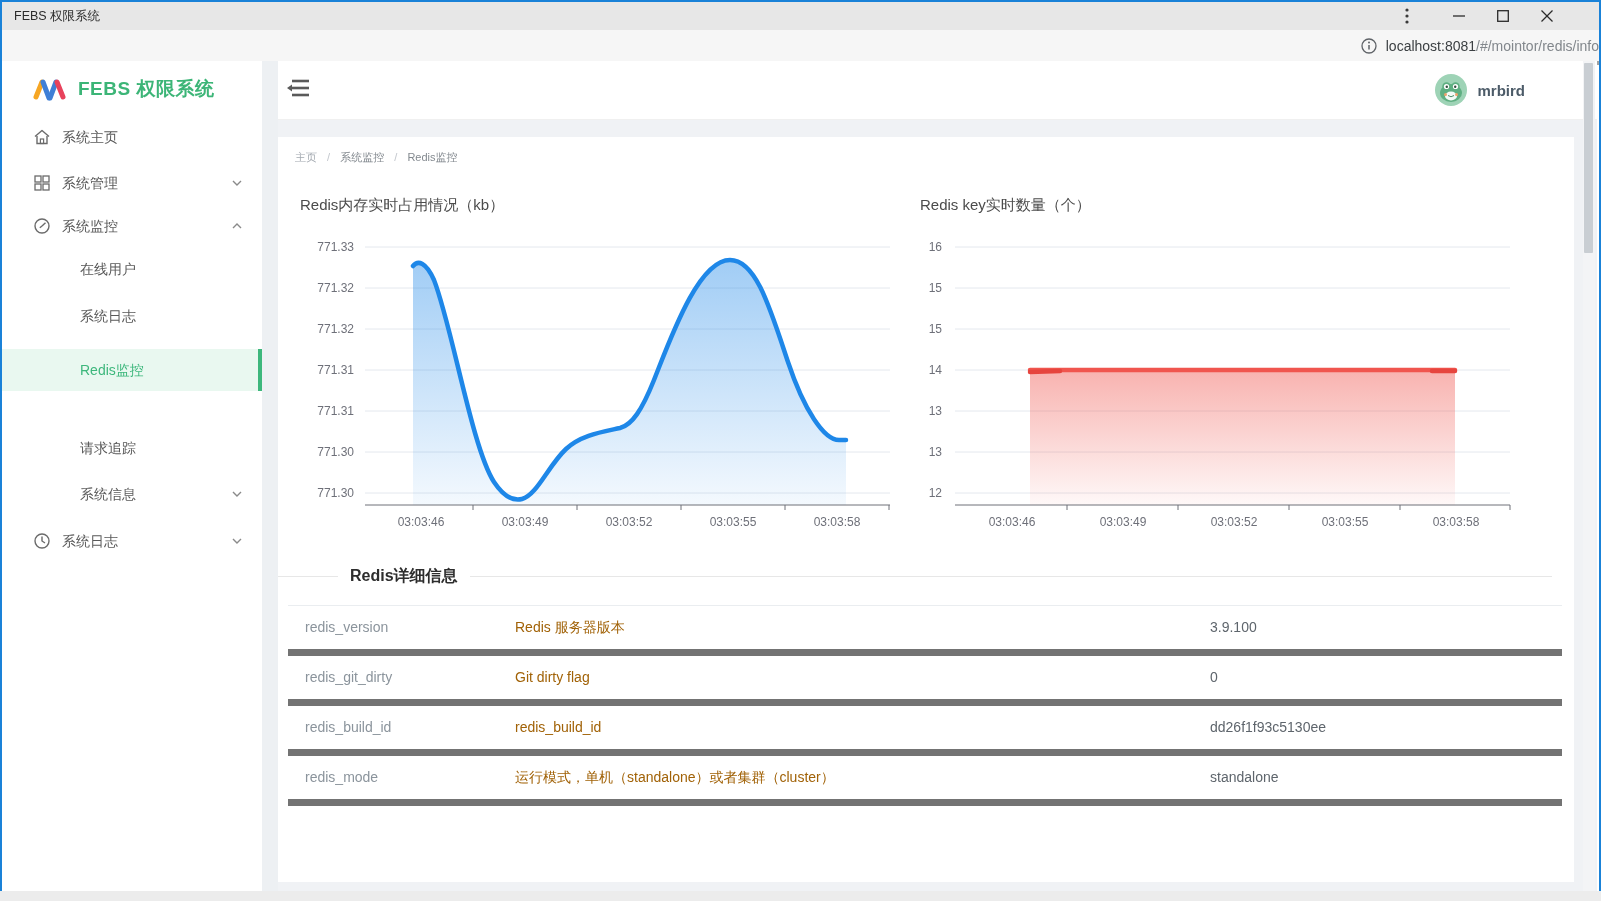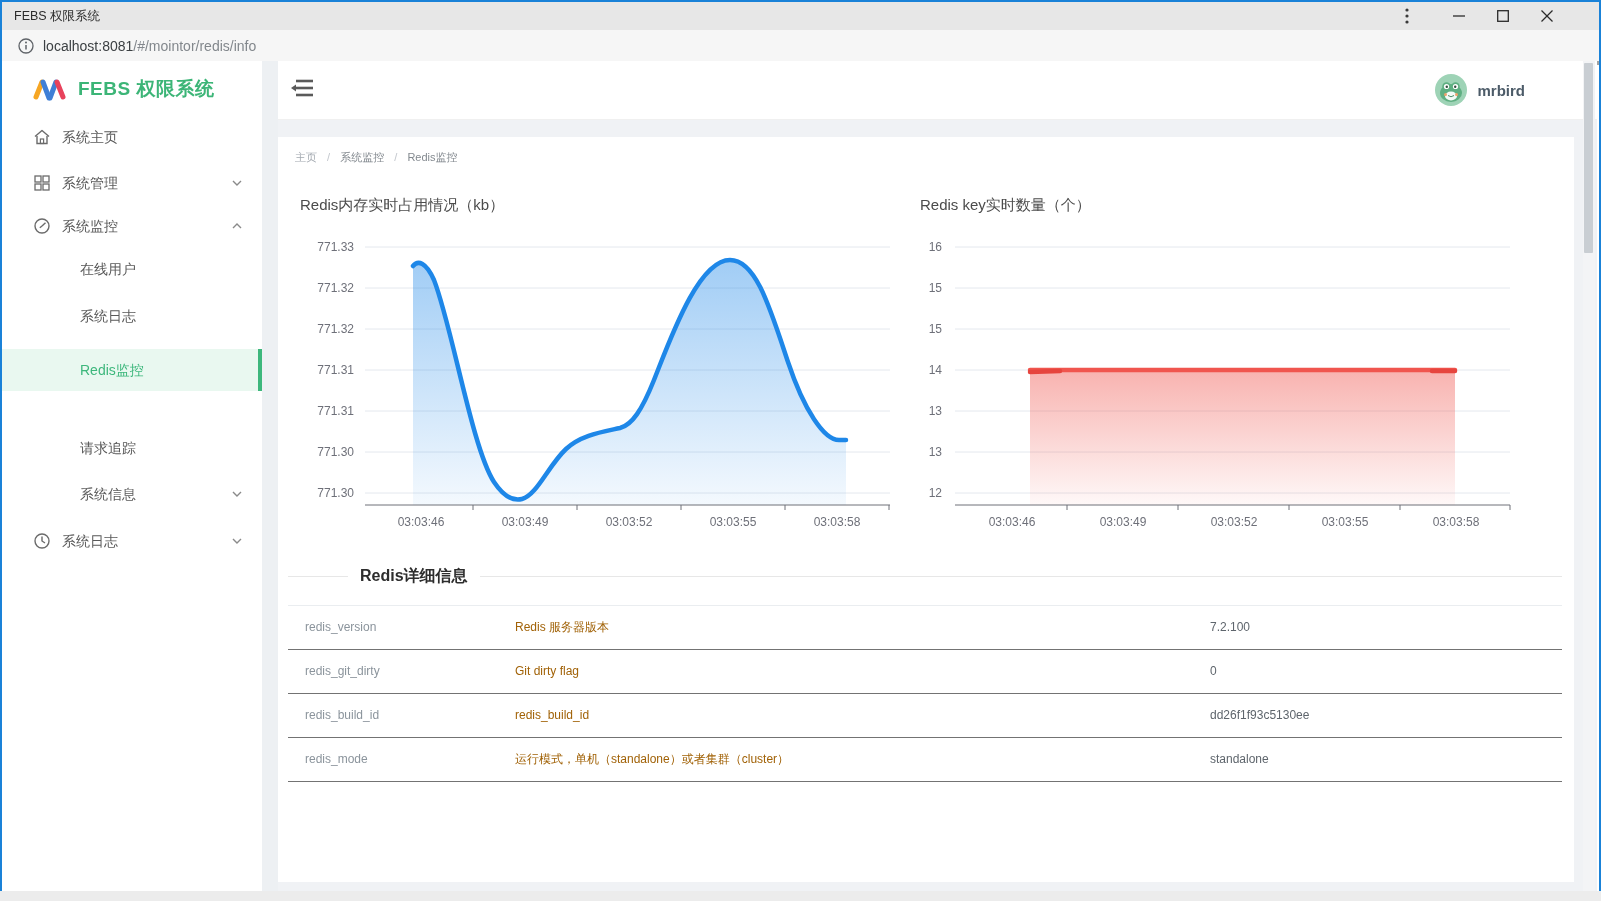--- a/index.html
+++ b/index.html
@@ -3,60 +3,60 @@
 <meta charset="utf-8">
 <style>
   html,body{margin:0;padding:0;background:#ededed;font-family:"Liberation Sans","DejaVu Sans",sans-serif;}
   #stage{position:relative;width:1601px;height:901px;overflow:hidden;background:#ededed;}
   
   #win{position:absolute;left:0;top:0;width:1597px;height:891px;border:2px solid #1a82d8;background:#fff;}
   #titlebar{position:absolute;left:0;top:0;width:100%;height:28px;background:#e7e7e7;}
   #titlebar .title{position:absolute;left:12px;top:0;line-height:28px;font-size:12.5px;color:#2b2b2b;}
   .winbtn{position:absolute;top:0;width:40px;height:28px;display:flex;align-items:center;justify-content:center;cursor:default;}
   #btn-menu{right:172px;} #btn-min{right:120px;} #btn-max{right:76px;} #btn-close{right:32px;}
-  #urlbar{position:absolute;left:0;top:28px;width:100%;height:31px;background:#f6f6f6;border-bottom:4px solid #a3a3a3;display:flex;align-items:center;}
+  #urlbar{position:absolute;left:0;top:28px;width:100%;height:31px;background:#f6f6f6;border-bottom:4px solid #a3a3a3;display:flex;align-items:center;justify-content:flex-end;}
   #urlbar .info{margin-left:16px;margin-right:9px;}
   #urlbar .host{font-size:14px;color:#3c4043;}
   #urlbar .path{font-size:14px;color:#82878c;}
   
   #app{position:absolute;left:0;top:59px;width:1595px;height:830px;background:#f0f2f5;}
   
   #sidebar{position:absolute;left:0;top:0;width:260px;height:100%;background:#ffffff;}
   #sidebar-strip{position:absolute;left:260px;top:0;width:16px;height:100%;background:#edf0f3;}
   #logo{position:absolute;left:0;top:0;width:260px;height:58px;}
   #logo svg{position:absolute;left:30px;top:17px;}
   #logo .logo-text{position:absolute;left:76px;top:15px;font-size:19px;font-weight:bold;color:#3cb577;letter-spacing:.5px;}
   .nav-item{position:absolute;left:0;width:260px;height:44px;color:#595959;font-size:14px;cursor:pointer;}
   .nav-item .nicon{position:absolute;left:31px;top:13px;}
   .nav-item .nlabel{position:absolute;left:60px;top:0;line-height:44px;}
   .nav-item.sub .nlabel{left:78px;}
   .nav-item .chev{position:absolute;right:20px;top:19px;}
   .nav-item.active{background:#e9f8f0;}
   .nav-item.active .nlabel{color:#3db77c;}
   .nav-item.active .abar{position:absolute;right:0;top:0;width:4px;height:100%;background:#3db77c;}
   
-  #topbar{position:absolute;left:276px;top:0;right:0;height:58px;background:#fff;border-bottom:1px solid #f0f0f0;text-align:center;}
+  #topbar{position:absolute;left:276px;top:0;right:0;height:58px;background:#fff;border-bottom:1px solid #f0f0f0;}
   #collapse{position:absolute;left:9px;top:17px;width:30px;height:24px;cursor:pointer;}
   #userbox{position:absolute;right:72px;top:13px;height:32px;display:flex;align-items:center;cursor:pointer;}
   #userbox .uname{margin-left:10px;font-size:15px;font-weight:bold;color:#4c5b68;}
   
   #card{position:absolute;left:276px;top:76px;width:1296px;height:745px;background:#fff;}
   #breadcrumb{position:absolute;left:17px;top:13px;font-size:11px;}
   #breadcrumb .bc-home{color:#a3a9b0;}
   #breadcrumb .bc-sep{color:#c3c7cd;margin:0 7px;}
   #breadcrumb .bc-item{color:#83898f;}
   .chart-title{position:absolute;top:59px;font-size:15px;color:#4b4b4b;font-weight:500;}
   #lc-title{left:22px;} #rc-title{left:642px;}
   .chart-svg{position:absolute;top:97px;}
   #lchart{left:12px;} #rchart{left:632px;}
   
-  #divider{position:absolute;left:10px;top:439px;width:1274px;border-top:1px solid #e7e7e7;}
+  #divider{position:absolute;left:0;top:439px;width:1274px;border-top:1px solid #e7e7e7;}
   #divider .dv-title{position:absolute;left:60px;top:-11px;background:#fff;padding:0 12px;font-size:16px;font-weight:bold;color:#2d2d2d;}
   #dtable{position:absolute;left:10px;top:468px;width:1274px;}
-  .drow{position:relative;height:43px;border-bottom:1px solid #737373;font-size:12px;}
+  .drow{position:relative;height:43px;border-bottom:7px solid #737373;font-size:14px;}
   .drow:first-child{border-top:1px solid #eaedf0;}
   .drow .c1{position:absolute;left:17px;top:0;line-height:43px;color:#8b949c;}
   .drow .c2{position:absolute;left:227px;top:0;line-height:43px;color:#a16207;}
   .drow .c3{position:absolute;left:922px;top:0;line-height:43px;color:#5e656c;}
   
   #vscroll{position:absolute;right:2px;top:0;width:12px;height:100%;background:#f3f4f6;}
   #vscroll .thumb{position:absolute;left:1px;top:2px;width:9px;height:190px;background:#c9ced3;border-radius:1px;}
   #desktop-bottom{position:absolute;left:0;top:891px;width:100%;height:10px;background:#ececec;}
   .tick-label{font-size:12px;fill:#6e7079;}
 </style>
@@ -315,21 +315,21 @@
         </svg>
 
         <div id="divider">
           <span class="dv-title">Redis详细信息</span>
         </div>
 
         <div id="dtable">
           <div class="drow">
             <span class="c1">redis_version</span>
             <span class="c2">Redis 服务器版本</span>
-            <span class="c3">7.2.100</span>
+            <span class="c3">3.9.100</span>
           </div>
           <div class="drow">
             <span class="c1">redis_git_dirty</span>
             <span class="c2">Git dirty flag</span>
             <span class="c3">0</span>
           </div>
           <div class="drow">
             <span class="c1">redis_build_id</span>
             <span class="c2">redis_build_id</span>
             <span class="c3">dd26f1f93c5130ee</span>

